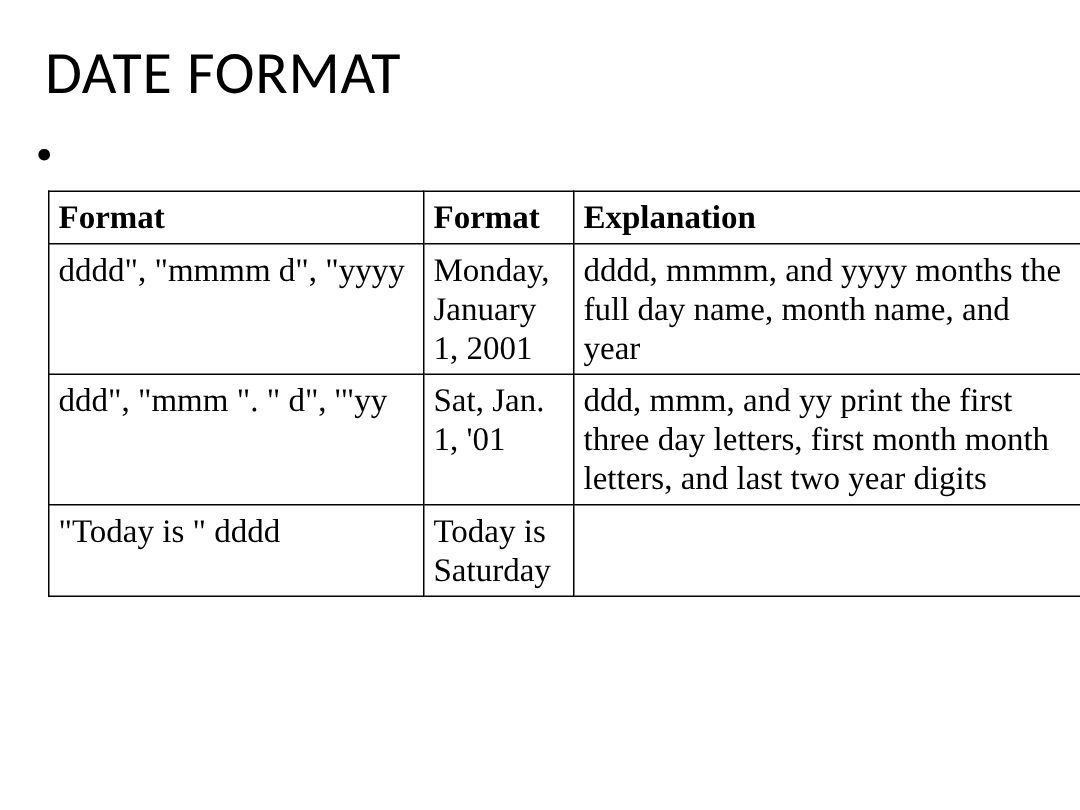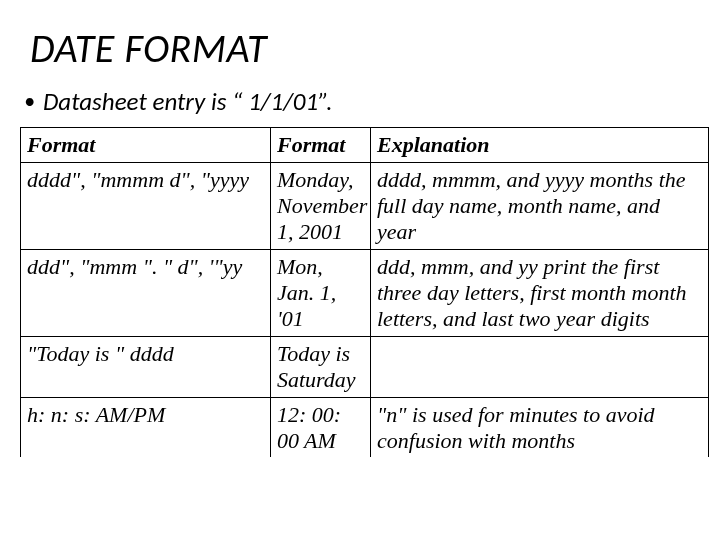--- a/index.html
+++ b/index.html
@@ -11,21 +11,20 @@
     font-family: "Calibri", "Segoe UI", Arial, sans-serif;
     color: #000;
     overflow: hidden;
   }
   .slide {
     box-sizing: border-box;
     width: 720px;
     height: 540px;
     padding: 18px 4px 0 16px;
     position: relative;
-    font-style: italic;
   }
   .title {
     font-size: 40px;
     font-weight: 400;
     letter-spacing: 0.5px;
     margin: 6px 0 14px 14px;
     color: #000;
   }
   .bullet-row {
     display: flex;
@@ -39,21 +38,21 @@
     color: #000;
   }
   .bullet-text {
     font-size: 25px;
     line-height: 30px;
     color: #000;
   }
   table.fmt {
     border-collapse: collapse;
     width: 688px;
-    margin: 4px 0 0 4px;
+    margin: 4px 0 0 16px;
     table-layout: fixed;
   }
   table.fmt th, table.fmt td {
     border: 1.5px solid #000;
     padding: 4px 6px 4px 6px;
     vertical-align: top;
     font-family: "Times New Roman", Times, serif;
     font-size: 22px;
     line-height: 1.18;
     text-align: left;
@@ -73,53 +72,47 @@
 </style>
 </head>
 <body>
 
 <div class="slide">
 
   <div class="title">DATE FORMAT</div>
 
   <div class="bullet-row">
     <div class="bullet-dot">•</div>
-    <div class="bullet-text">Datasheet entry is “ 1/1/01”.</div>
   </div>
 
   <table class="fmt">
     <colgroup>
       <col class="c-format">
       <col class="c-display">
       <col class="c-explan">
     </colgroup>
     <thead>
       <tr>
         <th>Format</th>
         <th>Format</th>
         <th>Explanation</th>
       </tr>
     </thead>
     <tbody>
       <tr>
         <td>dddd", "mmmm d", "yyyy</td>
-        <td>Monday, November 1, 2001</td>
+        <td>Monday, January 1, 2001</td>
         <td>dddd, mmmm, and yyyy months the full day name, month name, and year</td>
       </tr>
       <tr>
         <td>ddd", "mmm ". " d", '"yy</td>
-        <td>Mon, Jan. 1, '01</td>
+        <td>Sat, Jan. 1, '01</td>
         <td>ddd, mmm, and yy print the first three day letters, first month month letters, and last two year digits</td>
       </tr>
       <tr>
         <td>"Today is " dddd</td>
         <td>Today is Saturday</td>
         <td></td>
       </tr>
-      <tr>
-        <td class="cutoff">h: n: s: AM/PM</td>
-        <td class="cutoff">12: 00: 00 AM</td>
-        <td class="cutoff">"n" is used for minutes to avoid confusion with months</td>
-      </tr>
     </tbody>
   </table>
 
 </div>
 
 </body></html>

